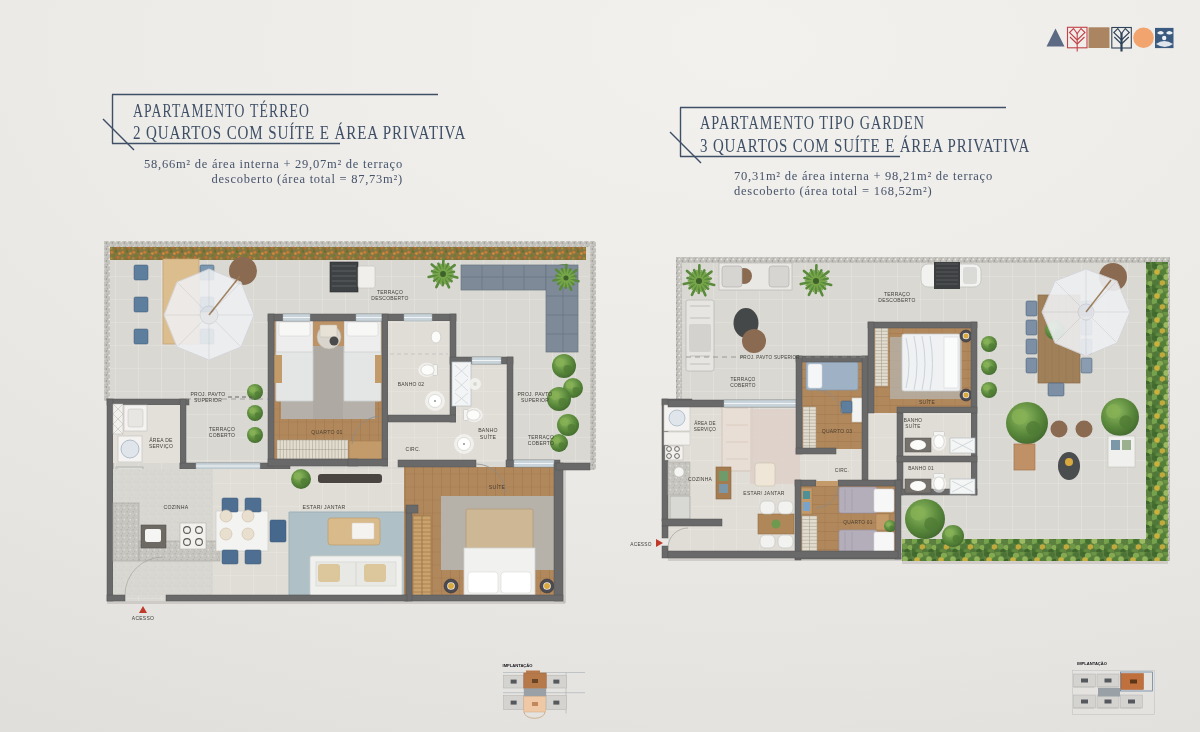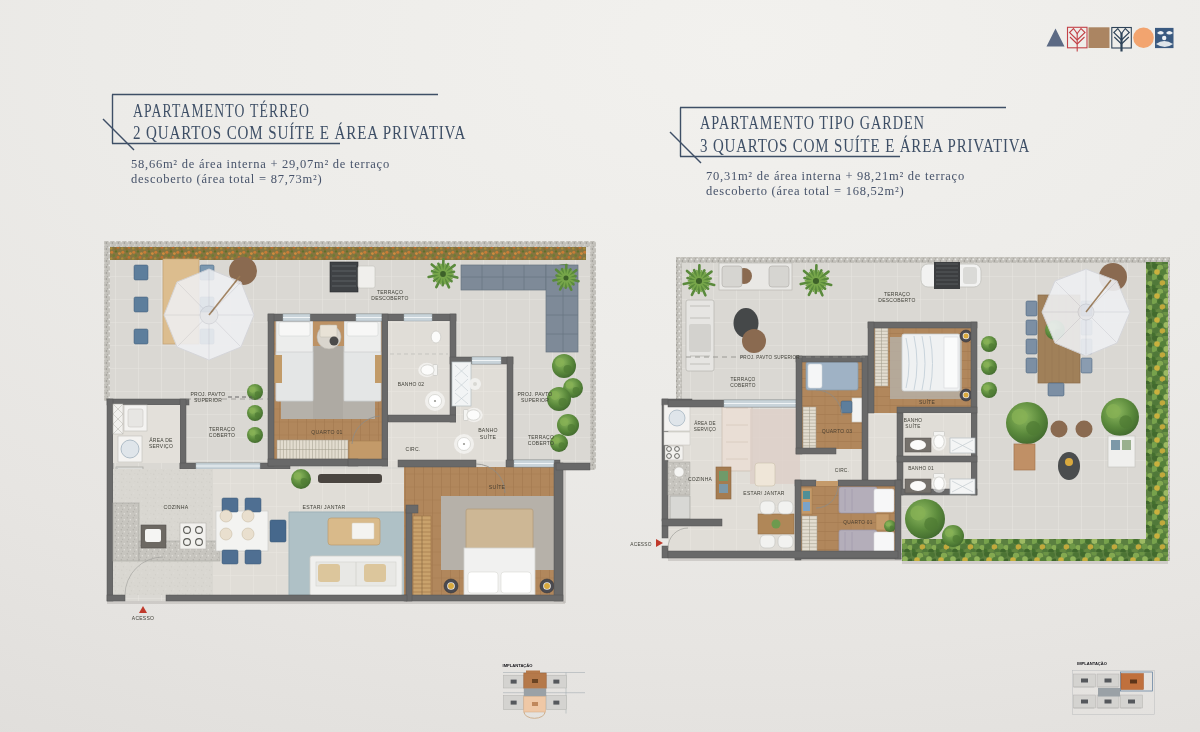--- a/index.html
+++ b/index.html
@@ -629,24 +629,24 @@
 <rect x="1098" y="688" width="22" height="8.5" fill="#9aa1a6"></rect>
 <rect x="1120.5" y="672" width="32" height="19" fill="none" stroke="#5b7a9a" stroke-width="0.7"></rect>
 <rect x="1121" y="673.5" width="22.5" height="16" fill="#c0703d" stroke="#a55a2c" stroke-width="0.5"></rect>
 <rect x="1130" y="679.5" width="7" height="4" fill="#5c3418"></rect>
 <path d="M1074,687 h20 M1098,687 h20 M1074,708 h20 M1098,708 h20 M1121,708 h20" stroke="#bfbebb" stroke-width="0.8"></path>
 </g>
 </svg>
 
 <div class="ttl" style="left:133px;top:101px;font-size:19px;letter-spacing:1.6px;transform:scaleX(0.72);transform-origin:0 0;">APARTAMENTO TÉRREO</div>
 <div class="ttl" style="left:133px;top:123px;font-size:19px;letter-spacing:1.1px;transform:scaleX(0.792);transform-origin:0 0;">2 QUARTOS COM SUÍTE E ÁREA PRIVATIVA</div>
-<div class="sub" style="left:131px;top:157px;letter-spacing:0.75px;">58,66m² de área interna + 29,07m² de terraço<br>descoberto (área total = 87,73m²)</div>
+<div class="sub" style="left:144px;top:157px;letter-spacing:0.75px;text-align:right;">58,66m² de área interna + 29,07m² de terraço<br>descoberto (área total = 87,73m²)</div>
 <div class="ttl" style="left:700px;top:113px;font-size:19px;letter-spacing:1.4px;transform:scaleX(0.746);transform-origin:0 0;">APARTAMENTO TIPO GARDEN</div>
 <div class="ttl" style="left:700px;top:136px;font-size:19px;letter-spacing:1.1px;transform:scaleX(0.785);transform-origin:0 0;">3 QUARTOS COM SUÍTE E ÁREA PRIVATIVA</div>
-<div class="sub" style="left:706px;top:169px;letter-spacing:0.75px;">70,31m² de área interna + 98,21m² de terraço<br>descoberto (área total = 168,52m²)</div>
+<div class="sub" style="left:734px;top:169px;letter-spacing:0.75px;">70,31m² de área interna + 98,21m² de terraço<br>descoberto (área total = 168,52m²)</div>
 <svg width="1200" height="732" viewBox="0 0 1200 732" style="position:absolute;left:0;top:0;pointer-events:none">
 <g stroke="#3e4f66" stroke-width="1.4" fill="none">
 <path d="M112,94.5 H438"></path>
       <path d="M112.5,94.5 V143.5"></path>
       <path d="M112,143.5 H340"></path>
       <path d="M103,119 L134,150"></path>
 <path d="M680,107.5 H1006"></path>
       <path d="M680.5,107.5 V156.5"></path>
       <path d="M680,156.5 H900"></path>
       <path d="M670,132 L701,163"></path>

